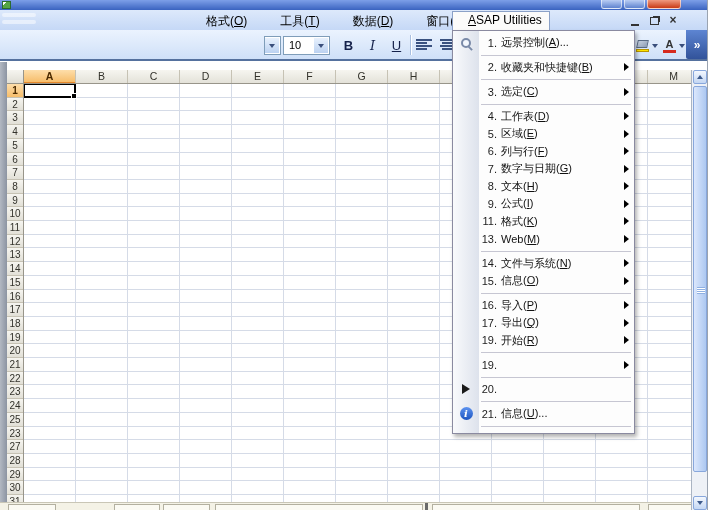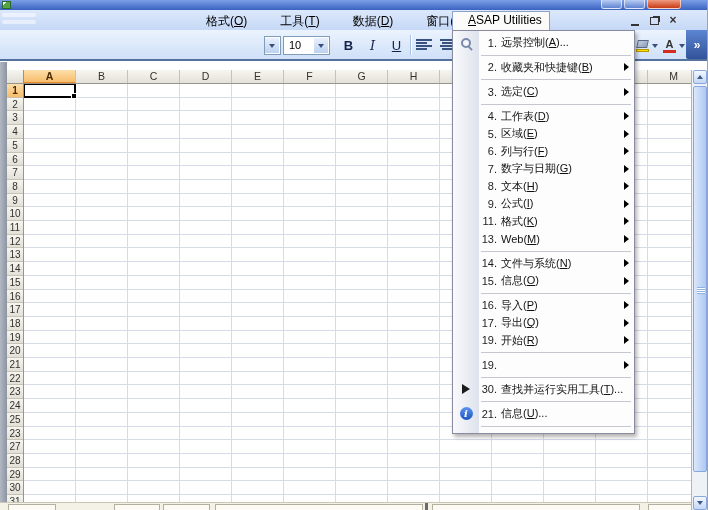--- a/index.html
+++ b/index.html
@@ -846,22 +846,21 @@
         <div class="menu-item">
           <span class="mi-icon"></span>
           <span class="mi-num">19.</span>
           <span class="mi-arrow"></span>
         </div>
         <div class="menu-sep"></div>
         <div class="menu-item">
           <span class="mi-icon">
             <span class="mi-run"></span>
           </span>
-          <span class="mi-num">30.</span>
-          <span class="mi-label accel">查找并运行实用工具(<u>T</u>)...</span>
+          <span class="mi-num">20.</span>
         </div>
         <div class="menu-sep"></div>
         <div class="menu-item">
           <span class="mi-icon">
             <span class="mi-info">i</span>
           </span>
           <span class="mi-num">21.</span>
           <span class="mi-label accel">信息(<u>U</u>)...</span>
         </div>
         <div class="menu-sep"></div>

